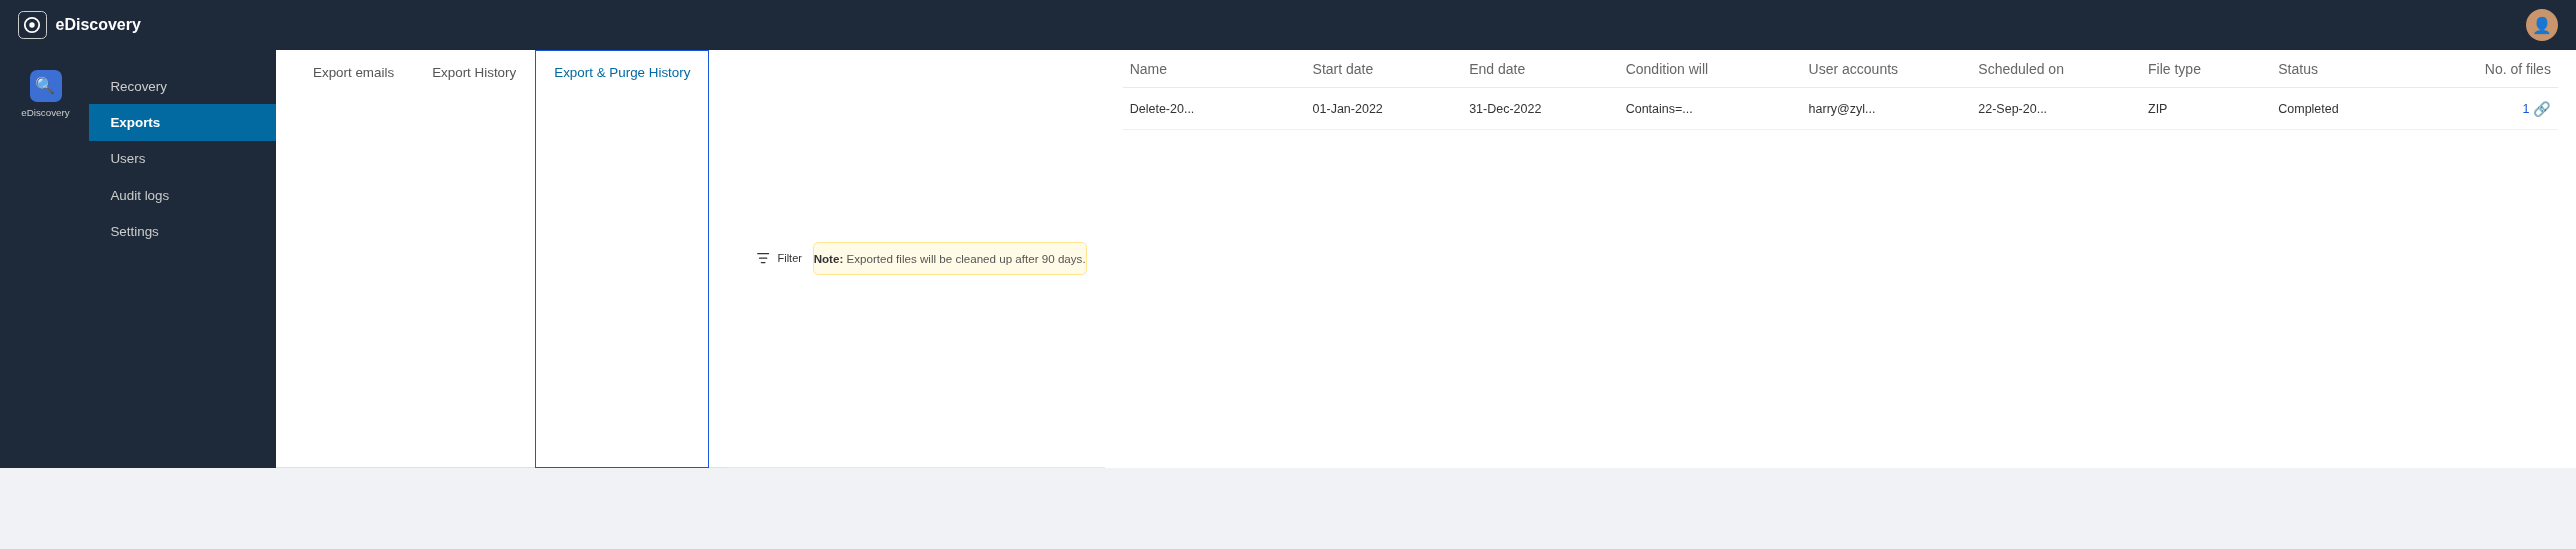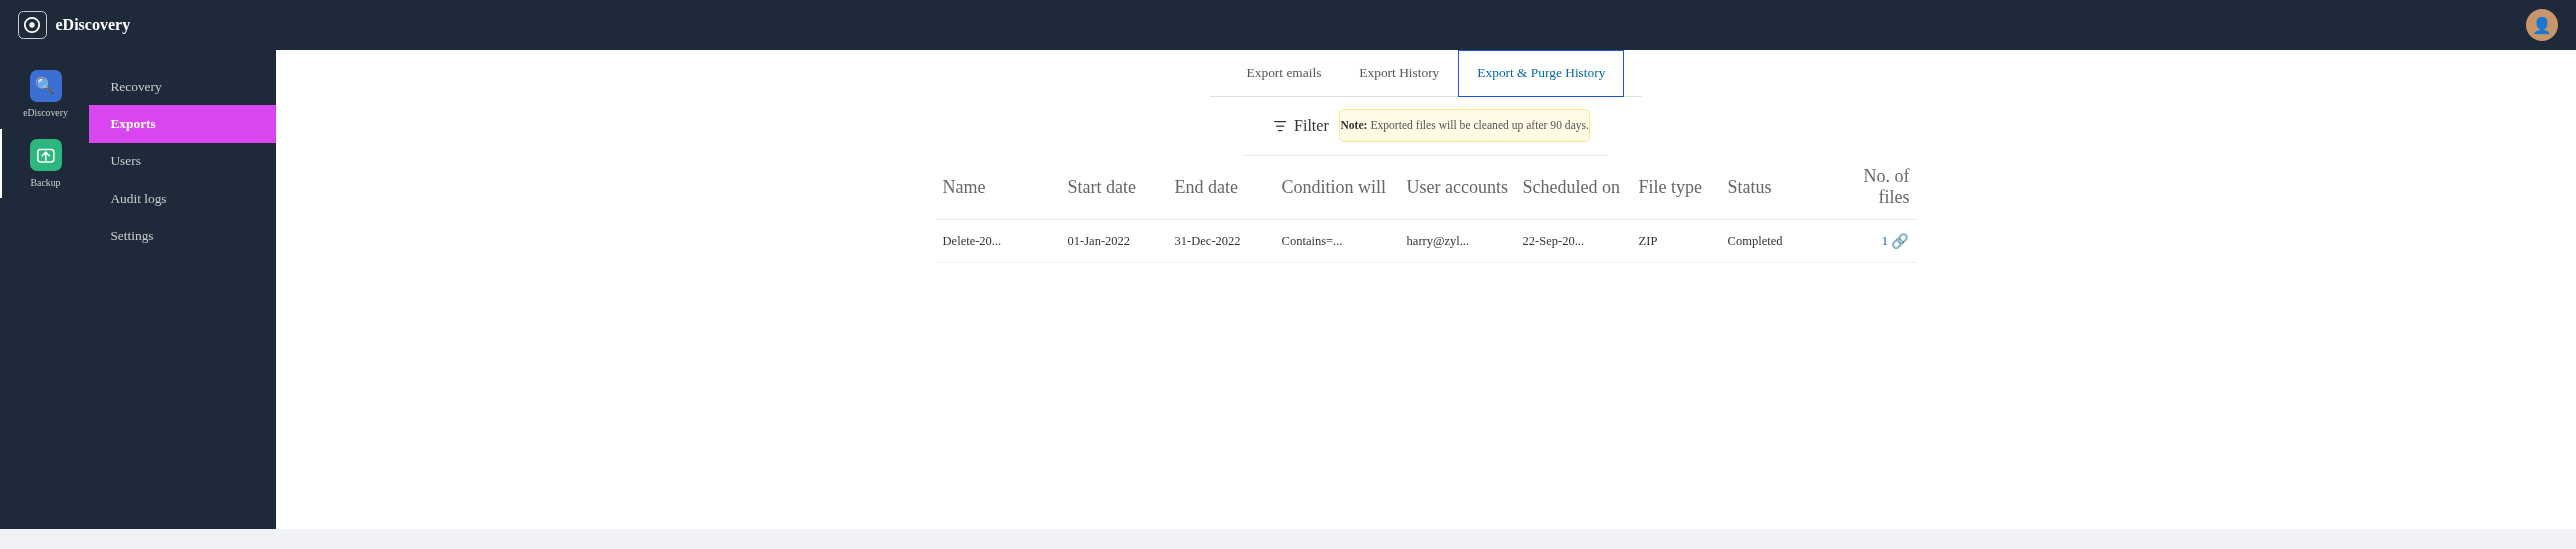--- a/index.html
+++ b/index.html
@@ -1,19 +1,19 @@
 <!DOCTYPE html>
 <html style="font-size:14.3px"><head>
   <meta charset="utf-8">
   <style>
     * { box-sizing: border-box; margin: 0; padding: 0; }
     body { font-family: -apple-system, BlinkMacSystemFont, 'Segoe UI', sans-serif; background: #f0f2f5; display: flex; height: 549px; overflow: hidden; }
 
     
-    .app-shell { display: flex; flex-direction: column; width: 100%; height: 529px; font-family: Liberation Serif, serif; }
+    .app-shell { display: flex; flex-direction: column; width: 100%; height: 468px; }
     .top-bar { background: #1e2a3a; height: 50px; display: flex; align-items: center; padding: 0 18px; flex-shrink: 0; }
     .top-bar-logo { display: flex; align-items: center; gap: 9px; }
     .logo-icon { width: 28.5px; height: 28.5px; border: 1.8px solid #ccc; border-radius: 5.3px; display: flex; align-items: center; justify-content: center; color: #fff; font-size: 14.3px; }
     .logo-text { color: #fff; font-size: 16px; font-weight: 600; }
     .top-bar-spacer { flex: 1; }
     .avatar { width: 32px; height: 32px; border-radius: 50%; background: #c8956c; overflow: hidden; display: flex; align-items: center; justify-content: center; font-size: 16px; }
 
     
     .main-layout { display: flex; flex: 1; overflow: hidden; }
 
@@ -22,42 +22,42 @@
     .sidebar-item { display: flex; flex-direction: column; align-items: center; padding: 10.7px 7.1px; cursor: pointer; width: 100%; color: #aab; font-size: 9.8px; gap: 5.3px; border-left: 2.7px solid transparent; }
     .sidebar-item.active { border-left: 2.7px solid #fff; }
     .sidebar-icon { width: 32px; height: 32px; border-radius: 7.1px; display: flex; align-items: center; justify-content: center; font-size: 16px; }
     .sidebar-icon.blue { background: #3b6fd4; }
     .sidebar-icon.green { background: #2db67d; }
     .sidebar-label { color: #ccc; font-size: 9.8px; }
 
     
     .secondary-nav { background: #1e2a3a; width: 187px; padding-top: 18px; flex-shrink: 0; }
     .sec-nav-item { padding: 10.7px 21.4px; color: #ccc; font-size: 13.4px; cursor: pointer; }
-    .sec-nav-item.active { background: #d946ef; color: #fff; font-weight: 600; }
+    .sec-nav-item.active { background: #0369a1; color: #fff; font-weight: 600; }
 
     
-    .content { flex: 1; background: #fff; display: flex; flex-direction: column; overflow: hidden; align-items: center; }
+    .content { flex: 1; background: #fff; display: flex; flex-direction: row; overflow: hidden; }
 
     
     .tabs { display: flex; border-bottom: 0.9px solid #e0e0e0; padding: 0 18px; background: #fff; flex-shrink: 0; }
     .tab { padding: 14.3px 18px; font-size: 13.4px; color: #555; cursor: pointer; border: 1.8px solid transparent; margin-bottom: -0.9px; }
     .tab.active { border: 1.8px solid #1a56db; color: #0369a1; font-weight: 500; }
 
     
     .toolbar { display: flex; align-items: center; padding: 12.5px 18px; border-bottom: 0.9px solid #e8e8e8; flex-shrink: 0; }
-    .filter-btn { display: flex; align-items: center; gap: 7.1px; color: #333; font-size: 16px; cursor: pointer; padding: 5.3px 10.7px; border-radius: 3.6px; }
+    .filter-btn { display: flex; align-items: center; gap: 7.1px; color: #333; font-size: 11px; cursor: pointer; padding: 5.3px 10.7px; border-radius: 3.6px; }
     .toolbar-spacer { flex: 1; }
     .note-box { background: #fffbe6; border: 0.9px solid #ffe58f; border-radius: 5.3px; padding: 9px 0; font-size: 11.6px; color: #555; max-width: 339px; }
     .note-box strong { color: #333; }
 
     
     .table-wrapper { flex: 1; overflow-y: auto; padding: 0 18px; }
     table { width: 100%; border-collapse: collapse; }
     thead tr { border-bottom: 0.9px solid #e8e8e8; }
-    th { padding: 10.7px 7.1px; text-align: left; font-size: 18px; color: #666; font-weight: 500; }
+    th { padding: 10.7px 7.1px; text-align: left; font-size: 14px; color: #666; font-weight: 500; }
     td { padding: 12.5px 7.1px; font-size: 12.5px; color: #333; border-bottom: 0.9px solid #f0f0f0; }
     .col-name { width: 125px; }
     .col-start { width: 107px; }
     .col-end { width: 107px; }
     .col-condition { width: 125px; }
     .col-user { width: 116px; }
     .col-scheduled { width: 116px; }
     .col-filetype { width: 89px; }
     .col-status { width: 107px; }
     .col-files { width: 89px; text-align: right; }
@@ -82,30 +82,20 @@
     <div class="top-bar-spacer"></div>
     <div class="avatar">👤</div>
   </div>
 
   <div class="main-layout">
 
     <div class="sidebar">
       <div class="sidebar-item">
         <div class="sidebar-icon blue">🔍</div>
         <span class="sidebar-label">eDiscovery</span>
-      </div>
-      <div class="sidebar-item active">
-        <div class="sidebar-icon green">
-          <svg width="19.6" height="19.6" viewBox="0 0 22 22" fill="none">
-            <rect x="2" y="4" width="18" height="14" rx="3" stroke="#fff" stroke-width="1.8" fill="none"></rect>
-            <path d="M7 11 L11 7 L15 11" stroke="#fff" stroke-width="1.8" fill="none" stroke-linecap="round" stroke-linejoin="round"></path>
-            <path d="M11 7 L11 16" stroke="#fff" stroke-width="1.8" stroke-linecap="round"></path>
-          </svg>
-        </div>
-        <span class="sidebar-label">Backup</span>
       </div>
     </div>
 
     <div class="secondary-nav">
       <div class="sec-nav-item">Recovery</div>
       <div class="sec-nav-item active">Exports</div>
       <div class="sec-nav-item">Users</div>
       <div class="sec-nav-item">Audit logs</div>
       <div class="sec-nav-item">Settings</div>
     </div>

